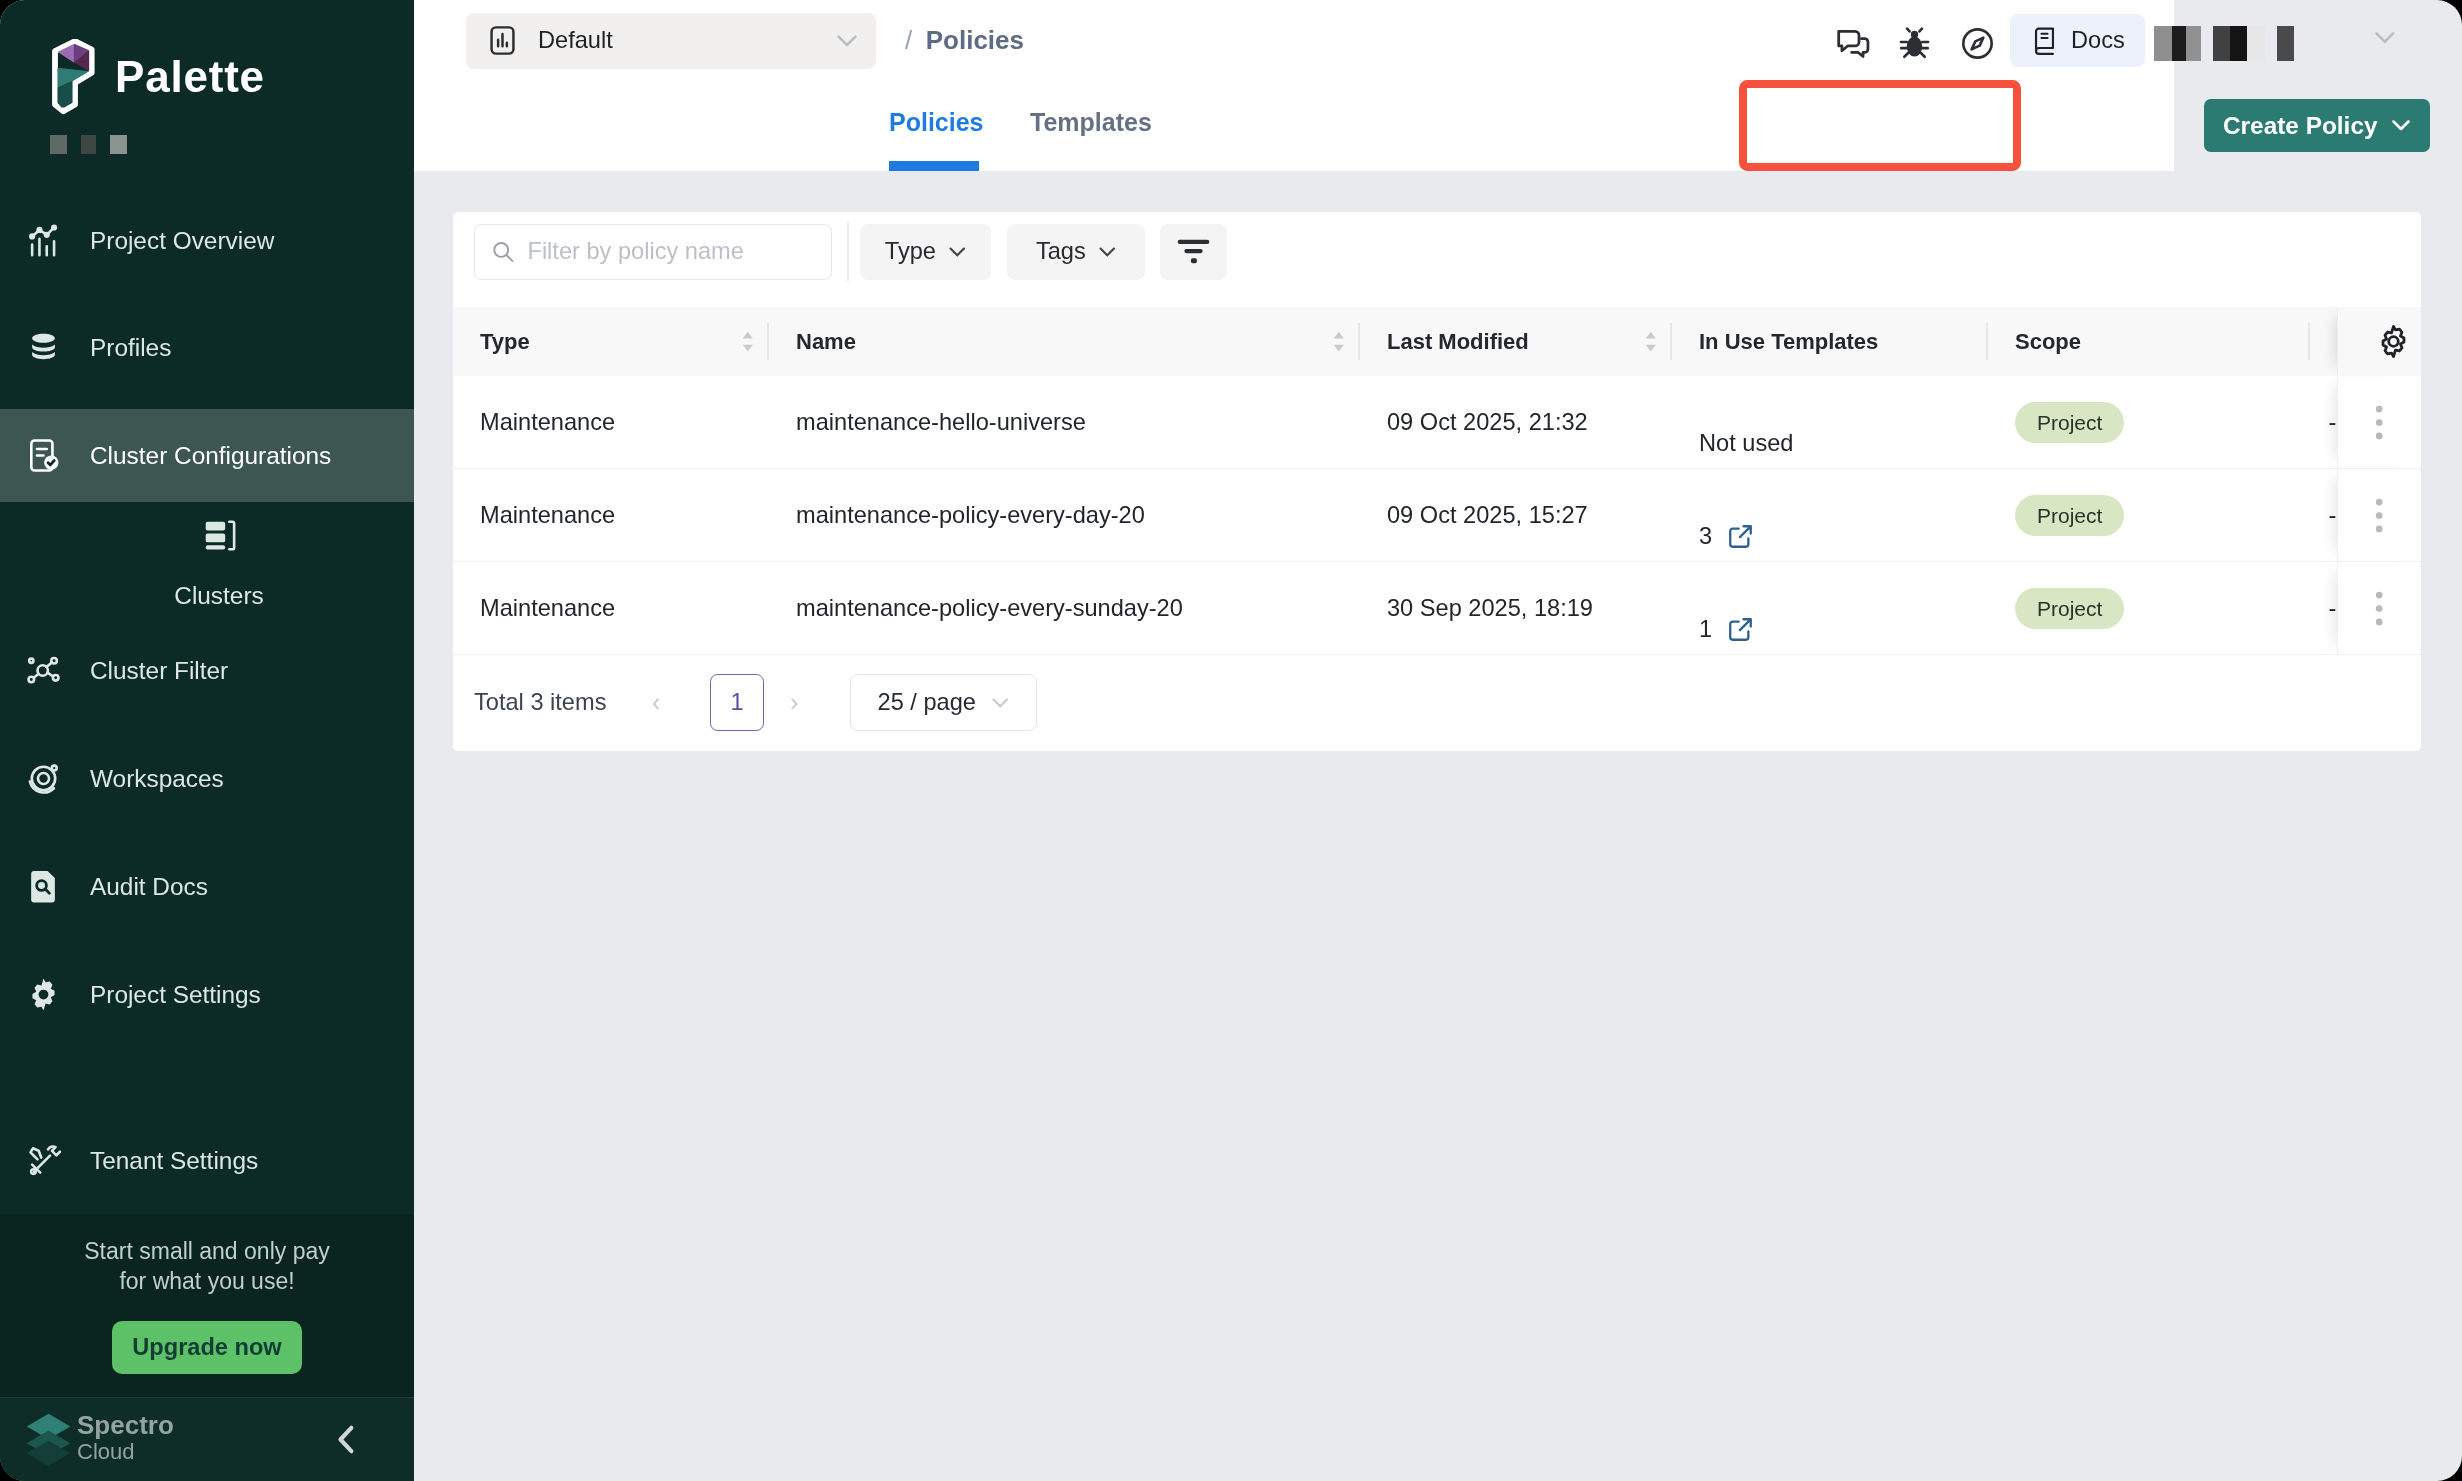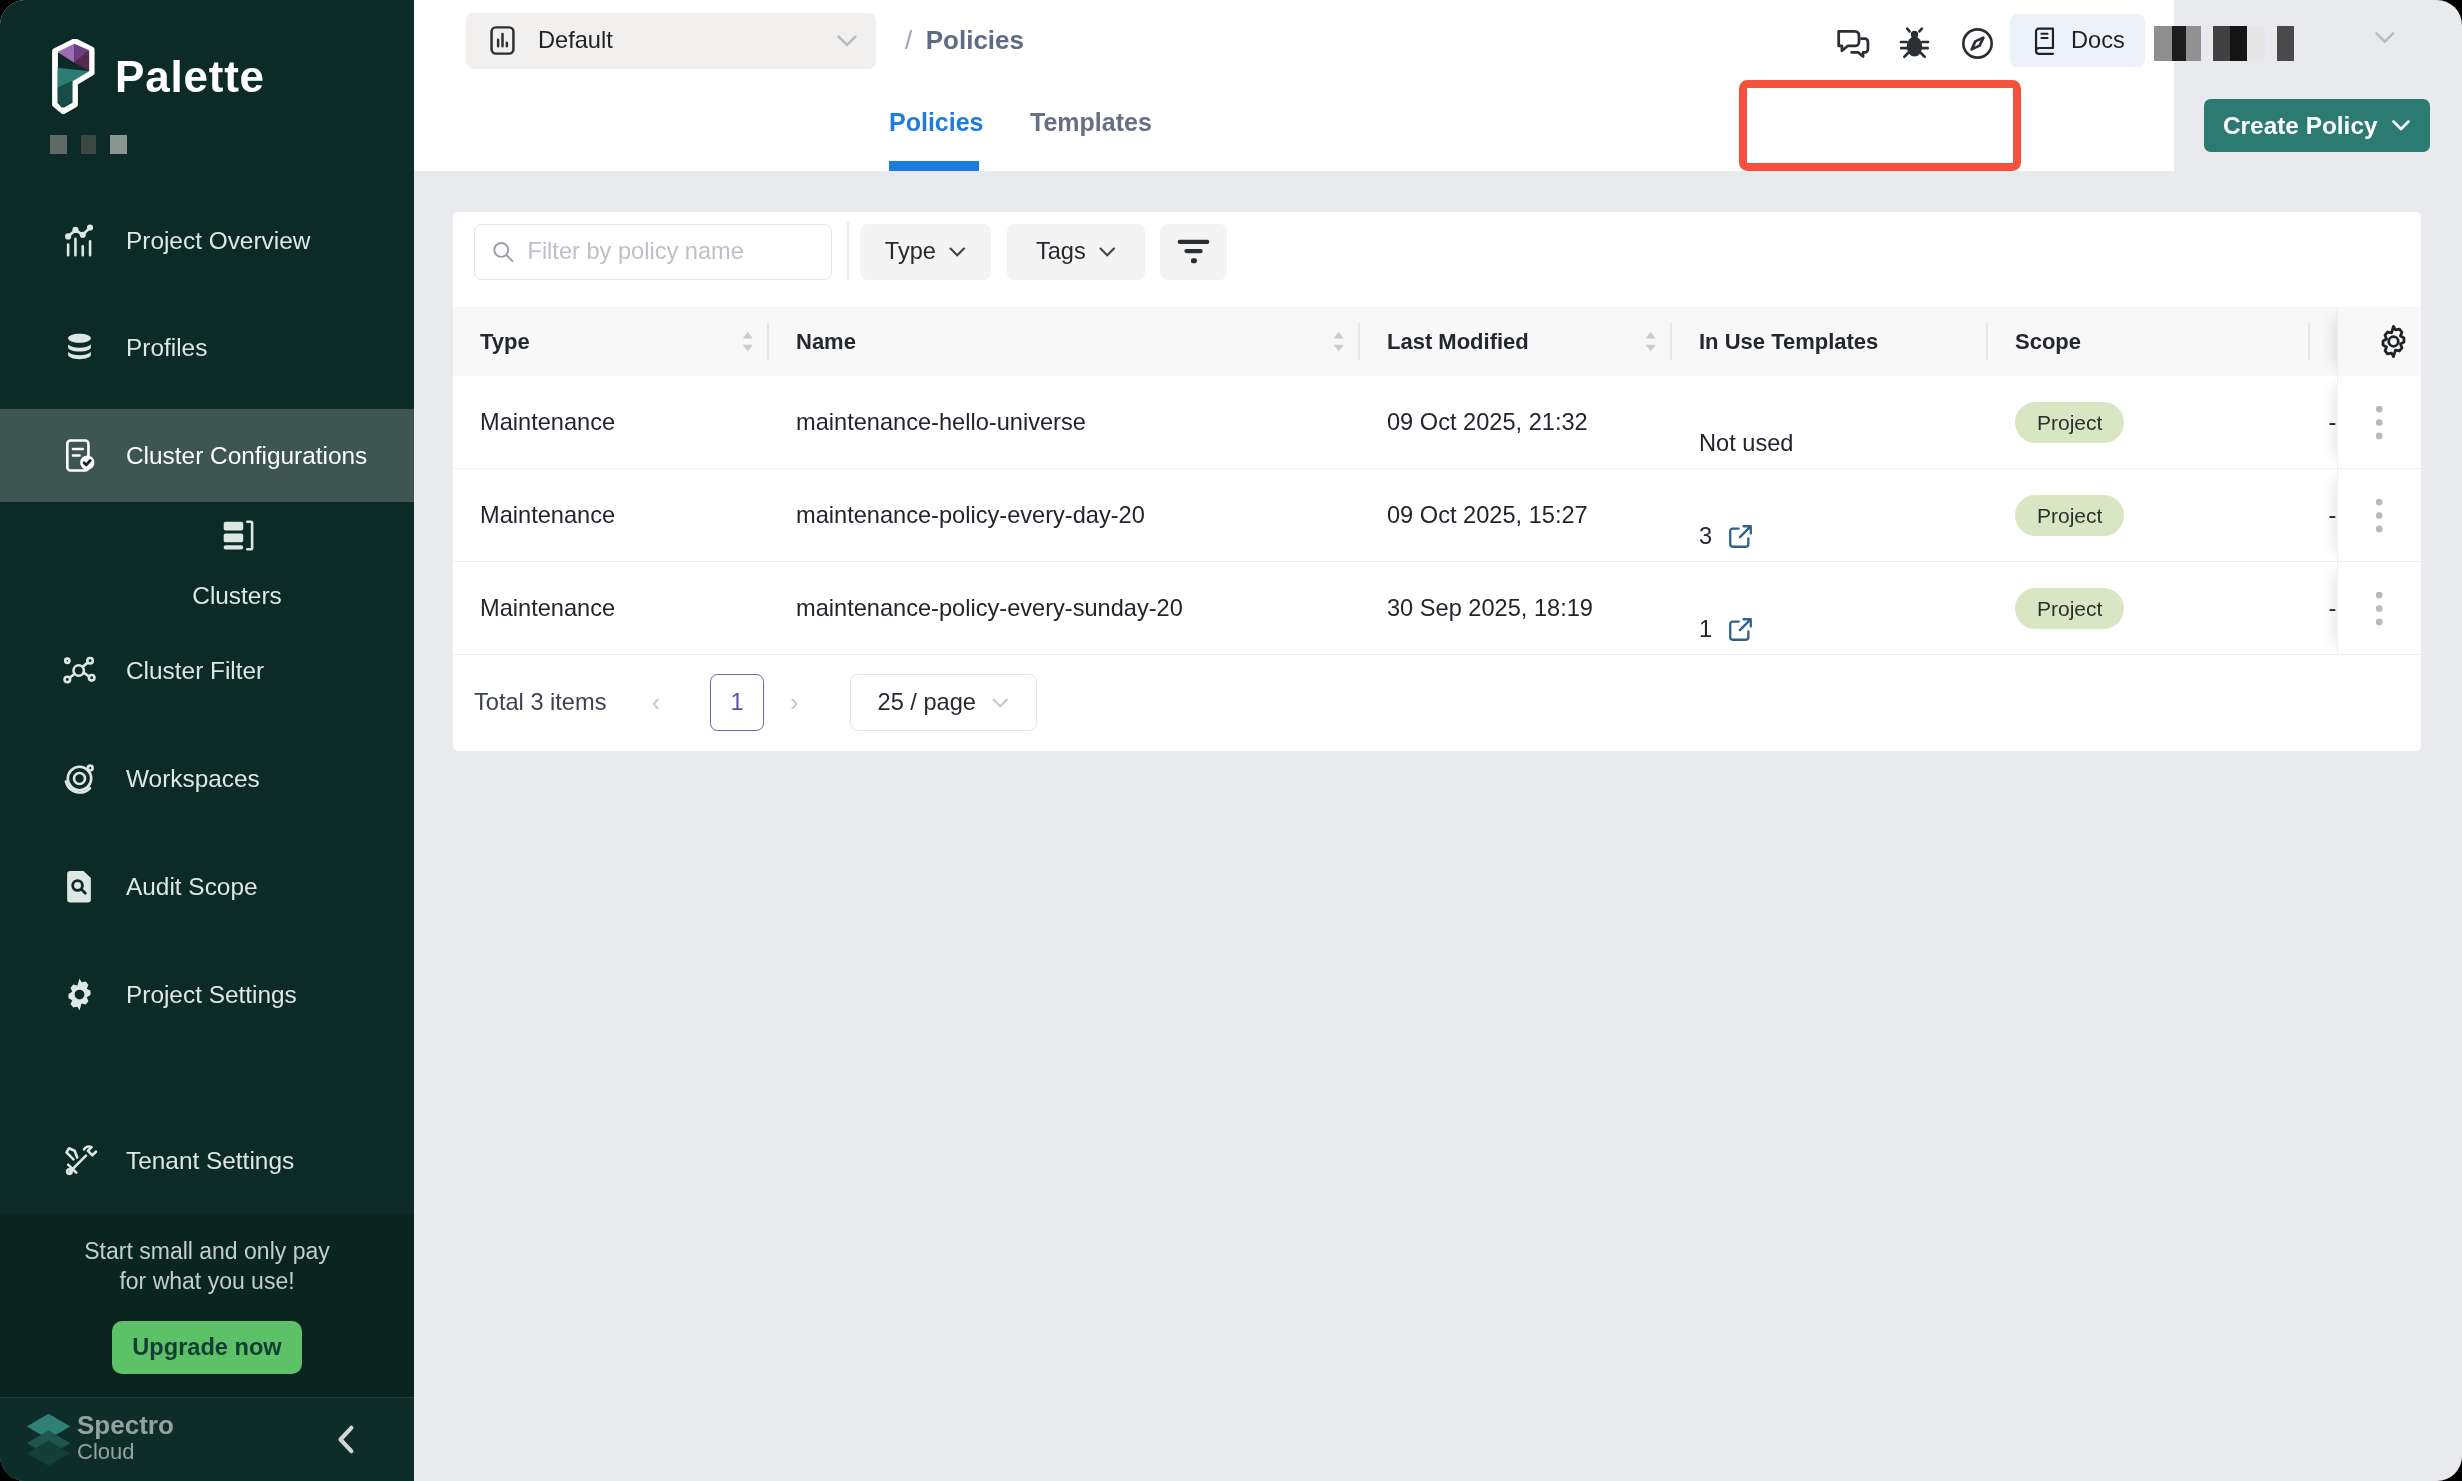--- a/index.html
+++ b/index.html
@@ -16,21 +16,21 @@
     background:#0c2a26; z-index:5;
   }
   .logo-row { position:absolute; left:50px; top:39px; display:flex; align-items:center; gap:20px; }
   .logo-mark { width:45px; height:76px; }
   .logo-text { color:#ffffff; font-size:44px; font-weight:600; letter-spacing:0.8px; }
   .sb-redactions { position:absolute; left:50px; top:135px; display:flex; gap:14.3px; }
   .sb-redactions .chip { height:19.4px; }
 
   .mi {
     position:absolute; left:0; width:414px; height:93px;
-    display:flex; align-items:center; gap:27px; padding-left:60px;
+    display:flex; align-items:center; gap:27px; padding-left:24px;
     color:#dde7e4; font-size:24.4px; cursor:pointer;
   }
   .mi.active { background:#3d5651; color:#ffffff; }
   .mi-icon { width:39px; height:39px; flex:0 0 39px; display:flex; align-items:center; justify-content:center; }
   .mi-icon svg { width:39px; height:39px; }
 
   #upsell {
     position:absolute; left:0; top:1214px; width:414px; height:183px;
     background:#0a2420; text-align:center;
   }
@@ -263,21 +263,21 @@
   </div>
 
   <div class="mi" style="top: 840px;">
     <span class="mi-icon">
             <svg viewBox="0 0 24 24">
               <path d="M6.2 2.5h8.3L19 6.8V20a1.8 1.8 0 01-1.8 1.8H6.2A1.8 1.8 0 014.4 20V4.3a1.8 1.8 0 011.8-1.8z" fill="currentColor"></path>
               <circle cx="10.8" cy="11.4" r="3" fill="none" stroke="#0c2a26" stroke-width="1.7"></circle>
               <path d="M13 13.6l2.6 2.6" stroke="#0c2a26" stroke-width="1.7" stroke-linecap="round"></path>
             </svg>
           </span>
-    <span class="mi-label">Audit Scope</span>
+    <span class="mi-label">Audit Docs</span>
   </div>
 
   <div class="mi" style="top: 948px;">
     <span class="mi-icon">
             <svg viewBox="0 0 24 24">
               <path d="M12 2.2l1.25 2.3 2.6-.55 1.65 2.05-1 2.45 2.3 1.3v2.6l-2.3 1.3 1 2.45-1.65 2.05-2.6-.55L12 21.8l-1.25-2.3-2.6.55-1.65-2.05 1-2.45-2.3-1.3v-2.6l2.3-1.3-1-2.45 1.65-2.05 2.6.55z" fill="currentColor"></path>
               <circle cx="12" cy="12" r="3" fill="#0c2a26"></circle>
             </svg>
           </span>
     <span class="mi-label">Project Settings</span>

